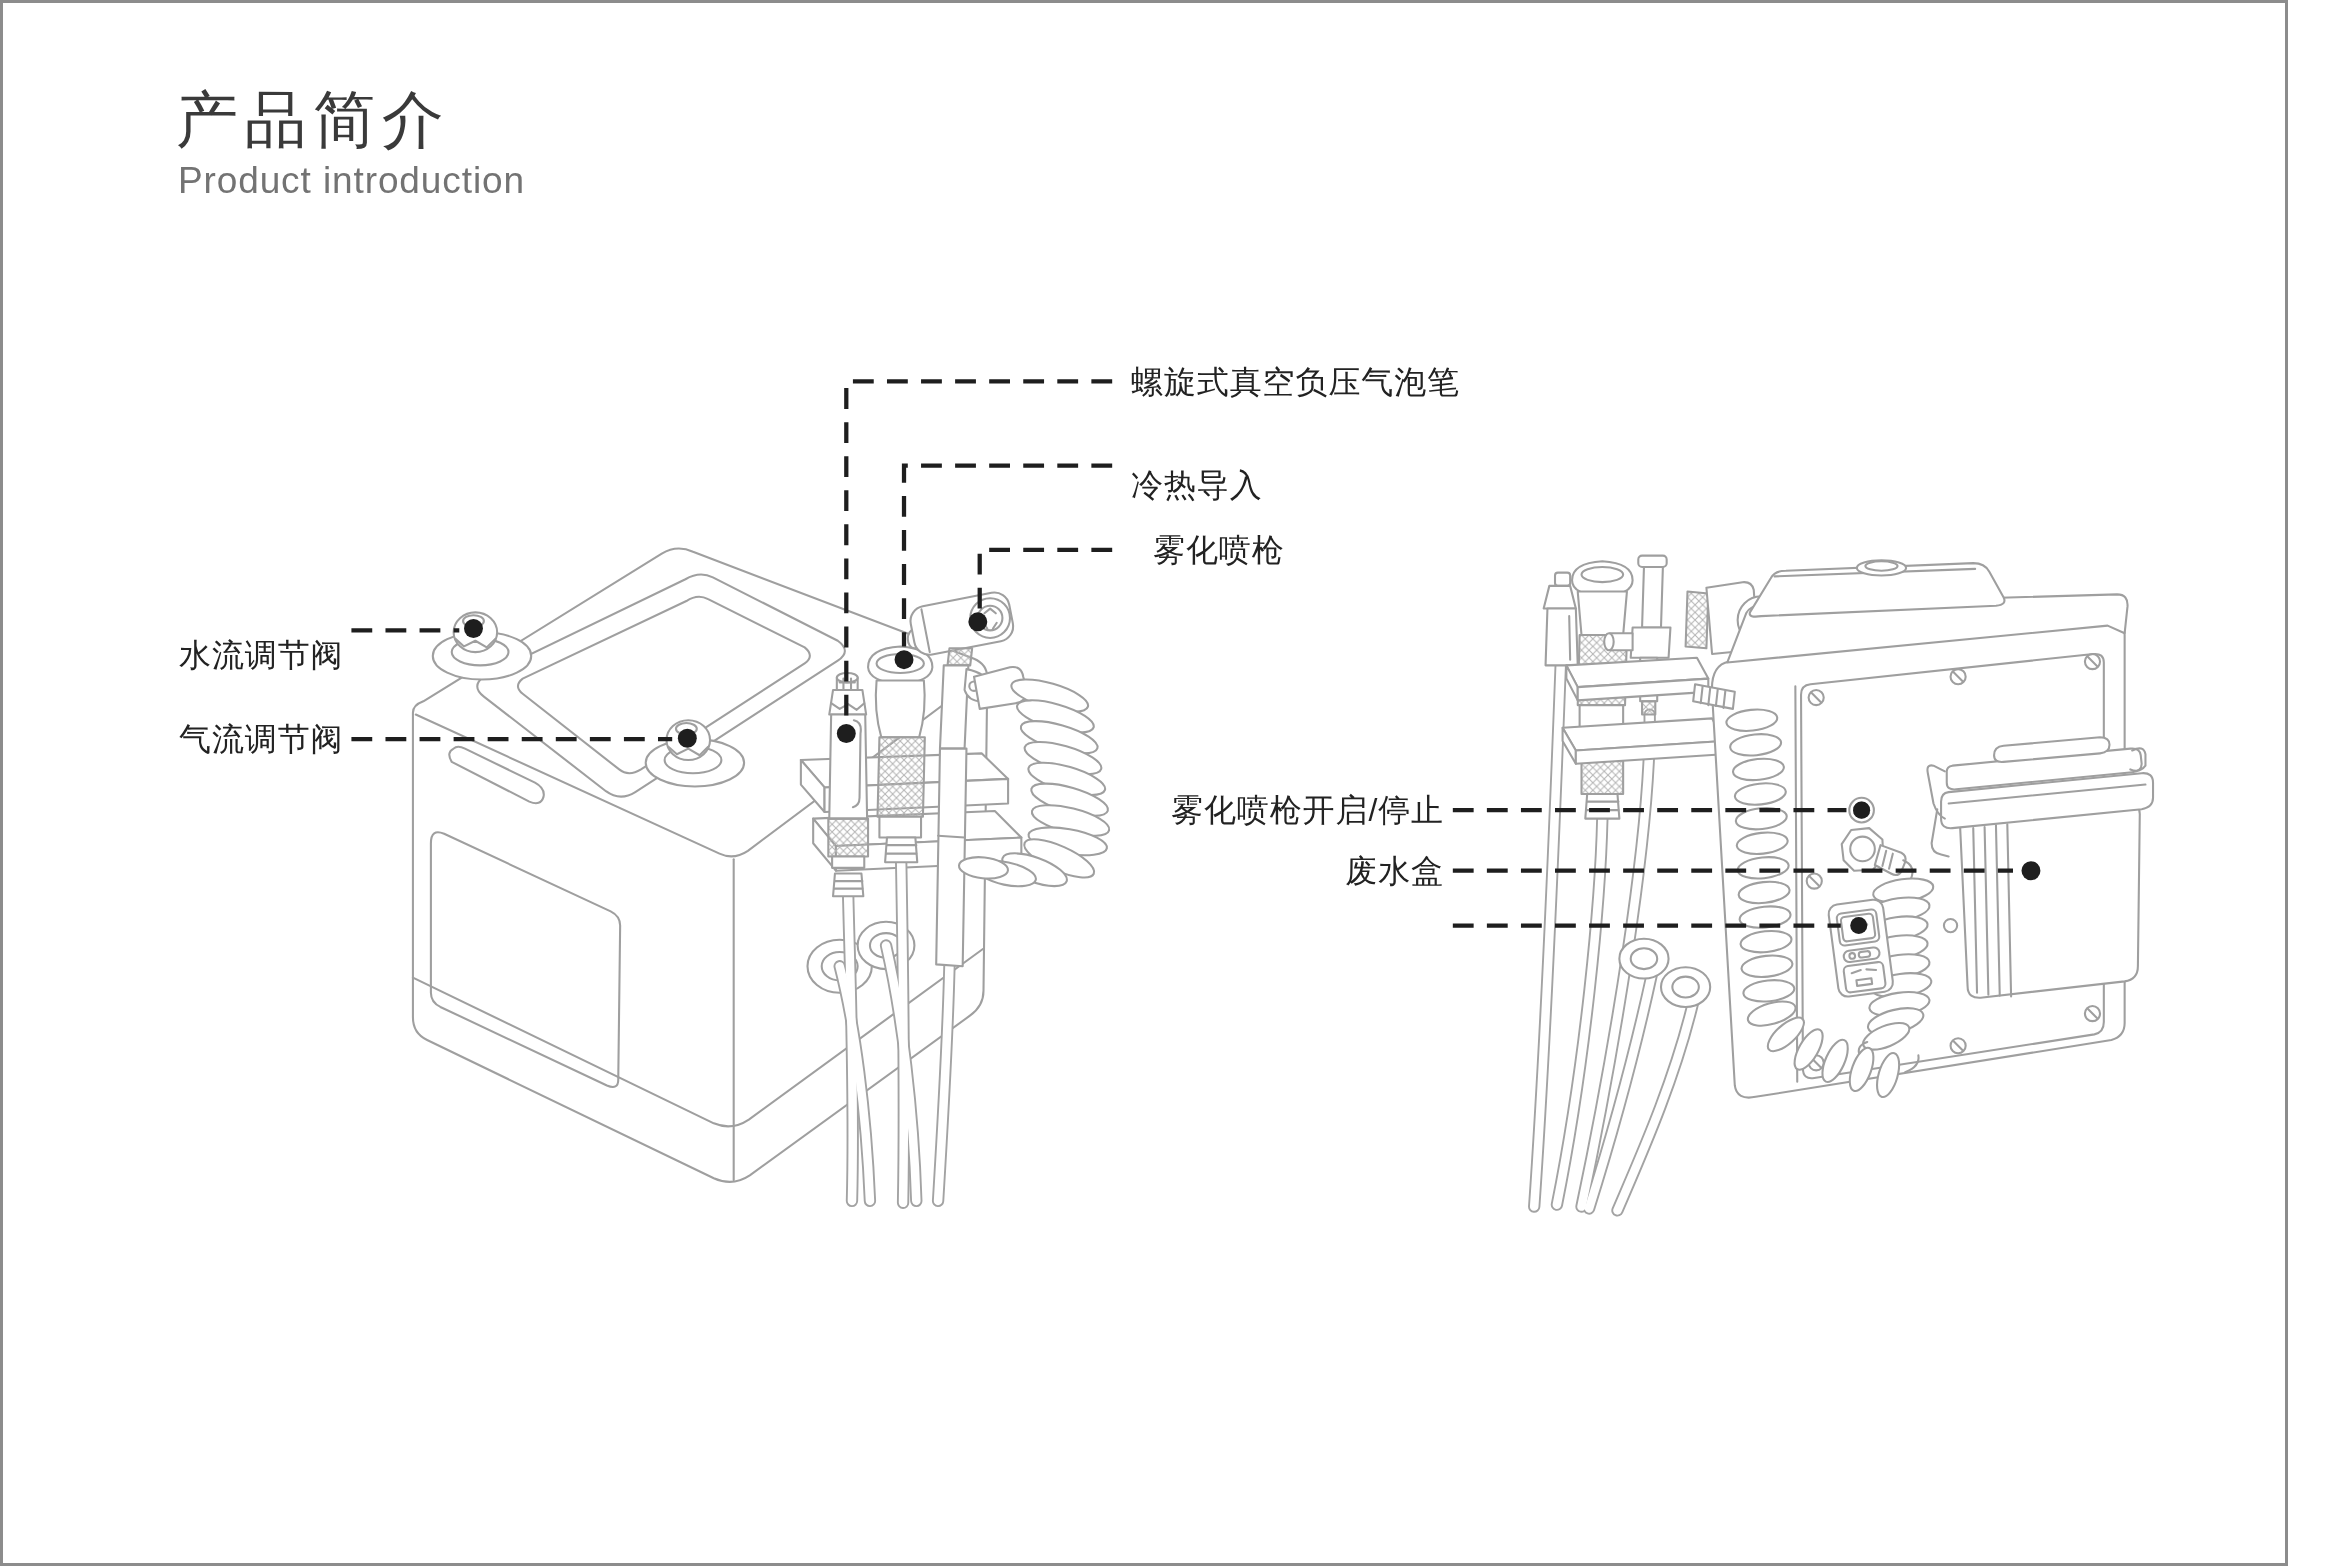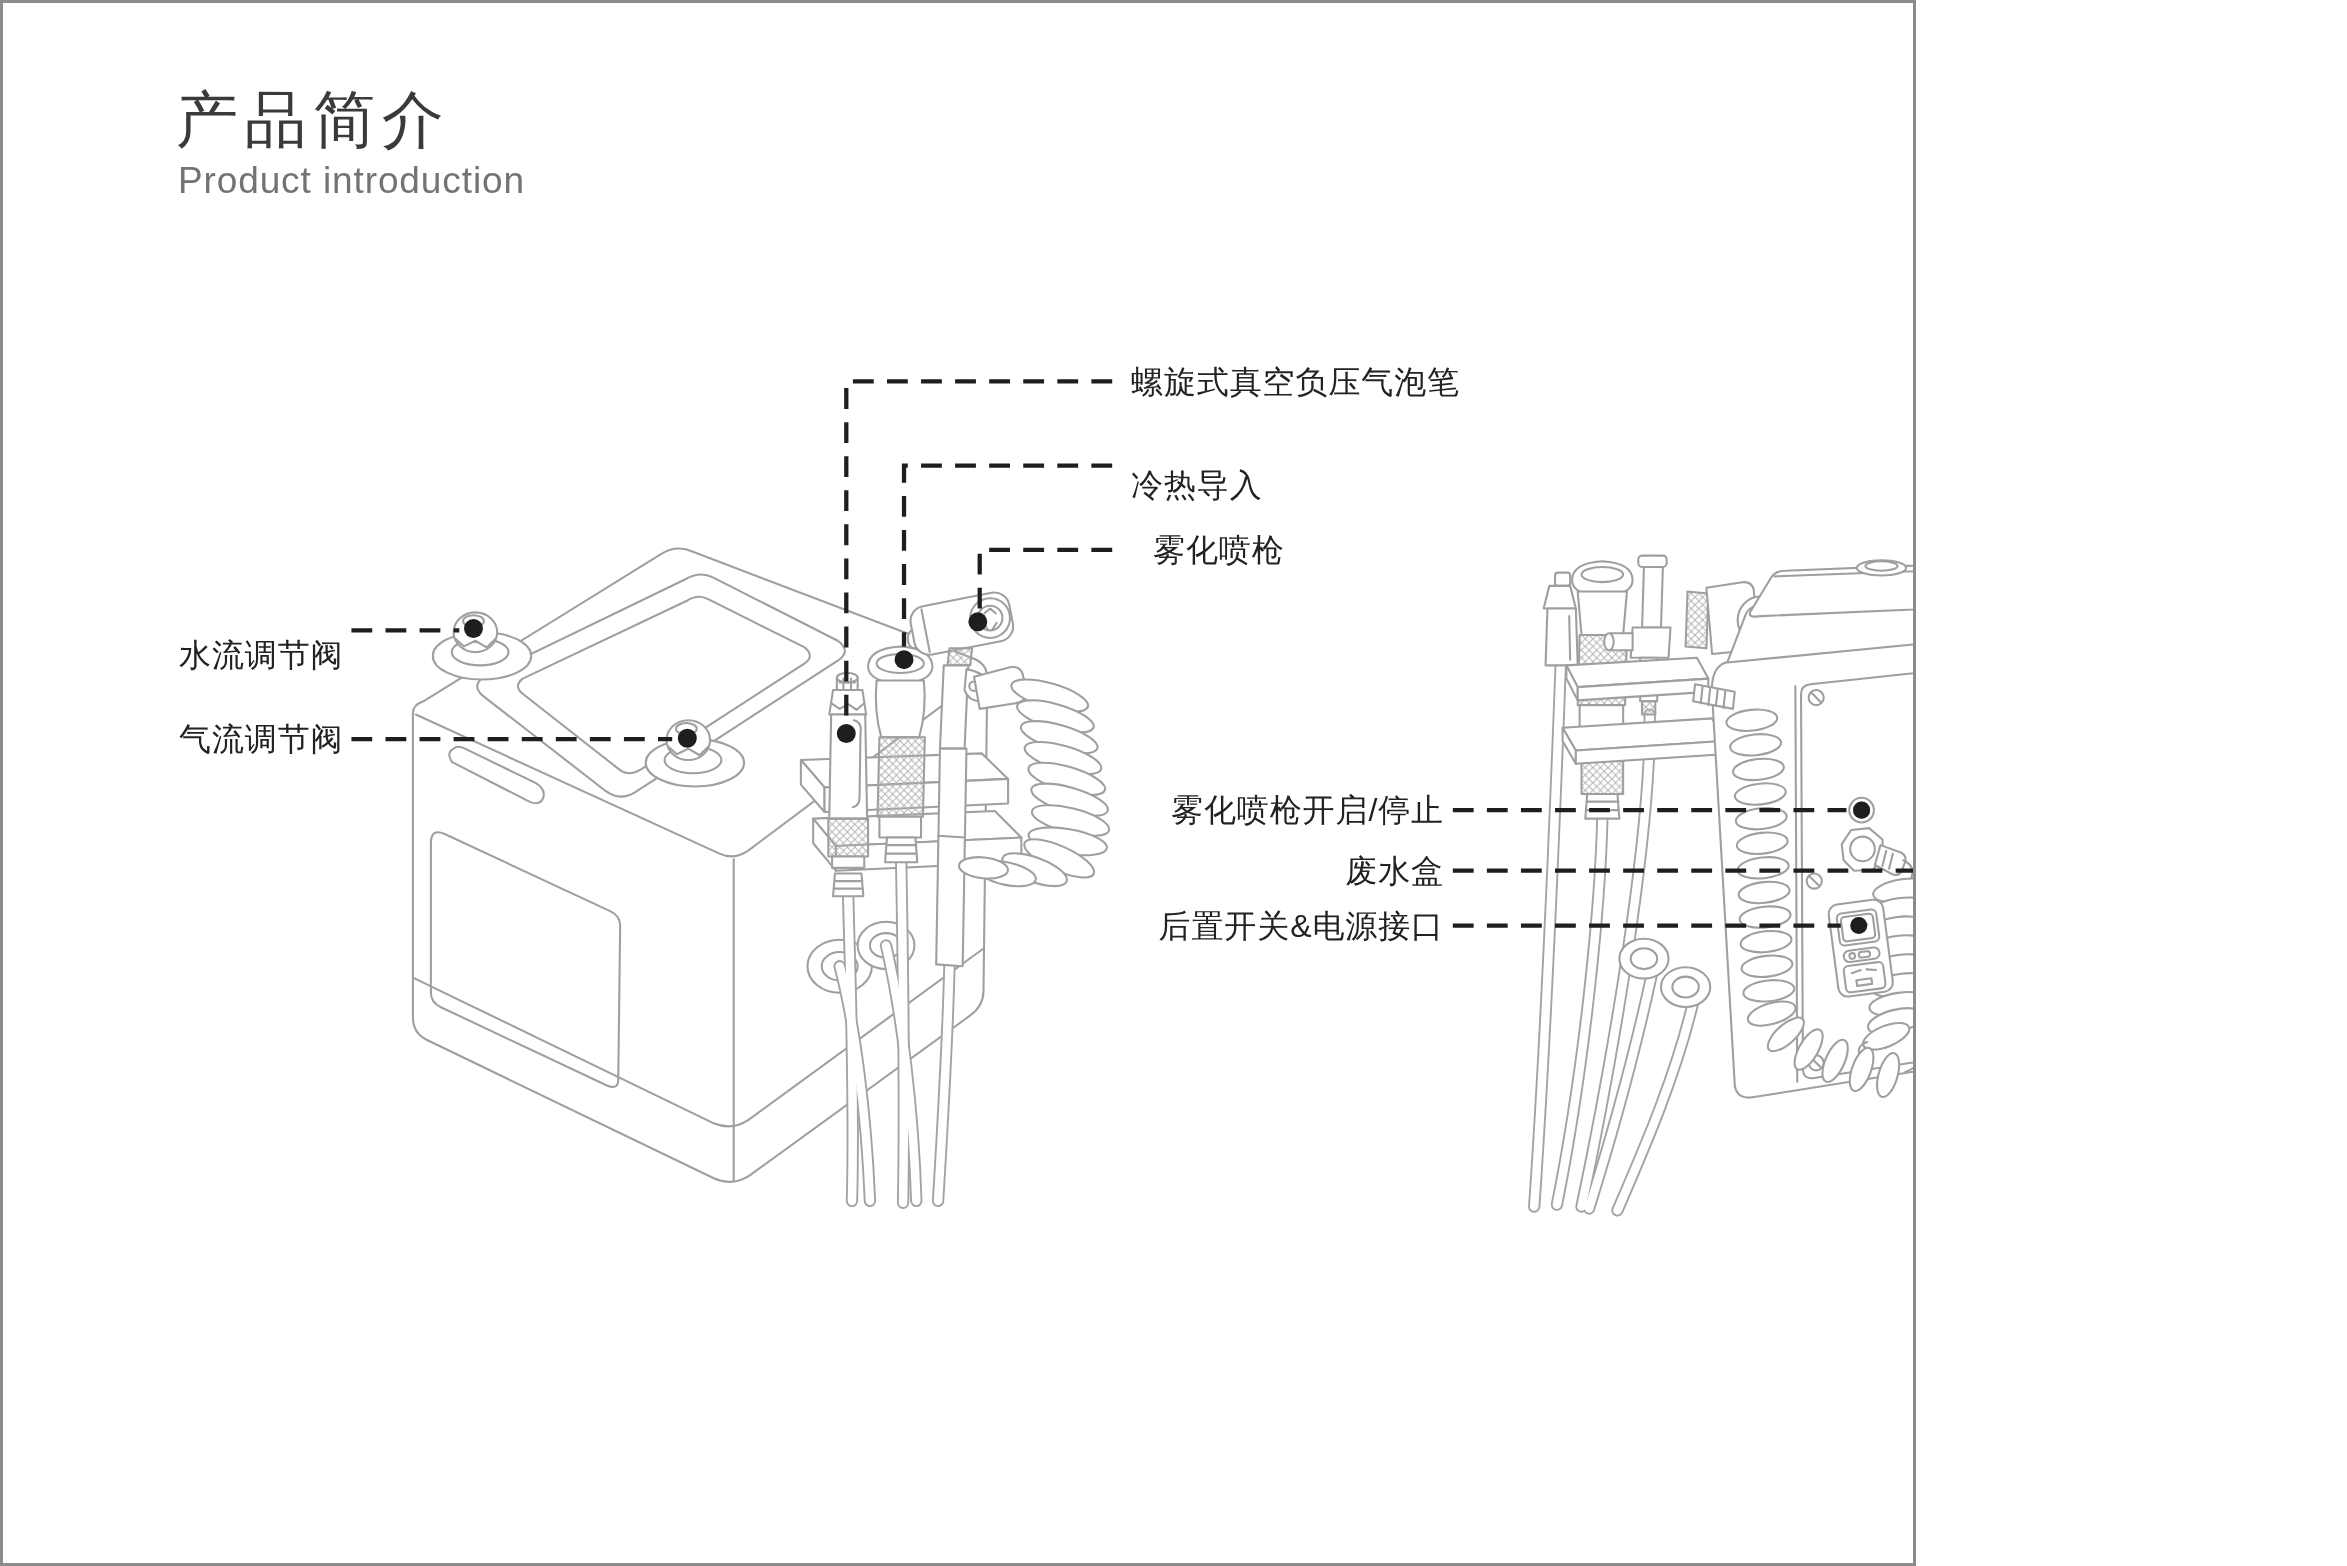--- a/index.html
+++ b/index.html
@@ -1,18 +1,18 @@
 <!DOCTYPE html>
 <html style="font-size:15px"><head>
 <meta charset="utf-8">
 <style>
   html,body{margin:0;padding:0;background:#fff;}
   .page{
     position:relative;
-    width:1916px;height:1566px;
+    width:2288px;height:1566px;
     box-sizing:border-box;
     border:3.8px solid #8c8c8c;
     background:#ffffff;
     font-family:"Liberation Sans","DejaVu Sans",sans-serif;
     overflow:hidden;
     text-decoration:underline;
   }
   .titleblock{position:absolute;left:173px;top:83px;}
   .title{
     font-size:62px;line-height:68px;color:#3a3a3a;
@@ -47,21 +47,20 @@
     <div class="subtitle">Product introduction</div>
   </div>
 
   <div class="lbl" id="lbl-bubble-pen">螺旋式真空负压气泡笔</div>
   <div class="lbl" id="lbl-hot-cold">冷热导入</div>
   <div class="lbl" id="lbl-spray-gun">雾化喷枪</div>
   <div class="lbl" id="lbl-water-valve">水流调节阀</div>
   <div class="lbl" id="lbl-air-valve">气流调节阀</div>
   <div class="lbl right" id="lbl-spray-switch">雾化喷枪开启/停止</div>
   <div class="lbl right" id="lbl-waste-box">废水盒</div>
-  <div class="lbl right" id="lbl-rear-power">后置开关&amp;电源接口</div>
 
   <svg width="2348" height="1566" viewBox="0 0 2481 1655">
     <defs>
       <pattern id="kn" width="8" height="8" patternUnits="userSpaceOnUse">
         <path d="M0 0 L8 8 M8 0 L0 8" stroke="#b5b5b5" stroke-width="1.1" fill="none"></path>
       </pattern>
     </defs>
 
     <g stroke="#9f9f9f" stroke-width="2.2" fill="#fff" stroke-linejoin="round" stroke-linecap="round">
 

